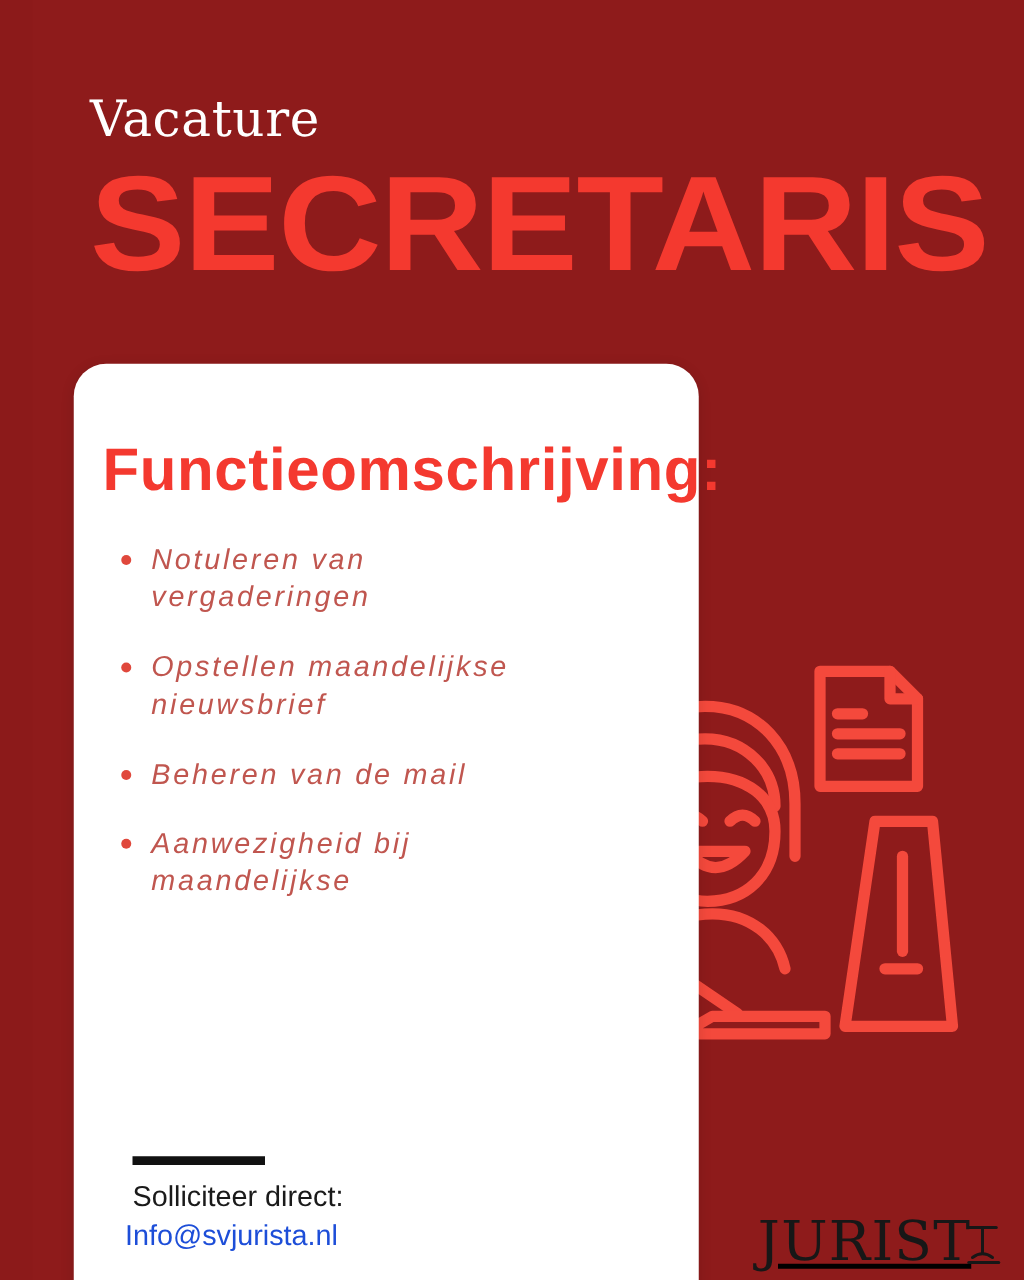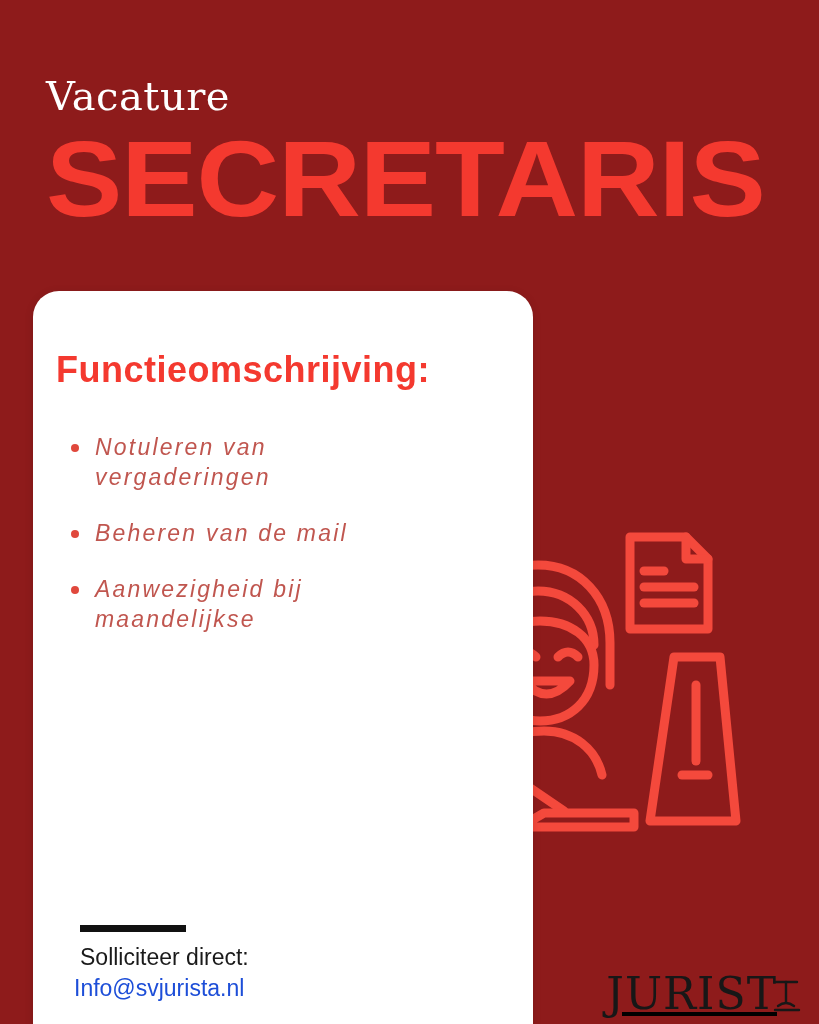--- a/index.html
+++ b/index.html
@@ -12,20 +12,21 @@
     overflow: hidden;
     font-family: "Liberation Sans", sans-serif;
     background: #8c1a1a;
     position: relative;
   }
   .poster {
     position: absolute;
     inset: 0;
     background: #8e1b1b;
     overflow: hidden;
+    margin-left: 26px;
   }
   
   .header {
     position: absolute;
     top: 76px;
     left: 46px;
     right: 40px;
   }
   .kicker {
     font-family: "DejaVu Serif", serif;
@@ -54,21 +55,21 @@
     height: 760px;
     background: #ffffff;
     border-radius: 26px;
     box-shadow: 0 2px 10px rgba(0,0,0,0.12);
   }
   .card-title {
     position: absolute;
     top: 58px;
     left: 23px;
     font-weight: bold;
-    font-size: 36px;
+    font-size: 48px;
     color: #f4392f;
     letter-spacing: 0.5px;
   }
   .duties {
     position: absolute;
     top: 142px;
     left: 36px;
     width: 360px;
     margin: 0;
     padding: 0;
@@ -188,20 +189,21 @@
       <path d="M250 132 L296 132 L312 296 L226 296 Z"></path>
       <path d="M258 250 L284 250"></path>
       <path d="M272 160 L272 236"></path>
     </svg>
   </div>
 
   <div class="card">
     <div class="card-title">Functieomschrijving:</div>
     <ul class="duties">
       <li><span class="bullet"></span><span>Notuleren van vergaderingen</span></li>
+      <li><span class="bullet"></span><span>Opstellen maandelijkse nieuwsbrief</span></li>
       <li><span class="bullet"></span><span>Beheren van de mail</span></li>
       <li><span class="bullet"></span><span>Aanwezigheid bij maandelijkse</span></li>
     </ul>
     <div class="rule"></div>
     <div class="apply-label">Solliciteer direct:</div>
     <div class="apply-email">Info@svjurista.nl</div>
   </div>
 
   <div class="logo">
     <span class="logo-text">JURIST</span>

